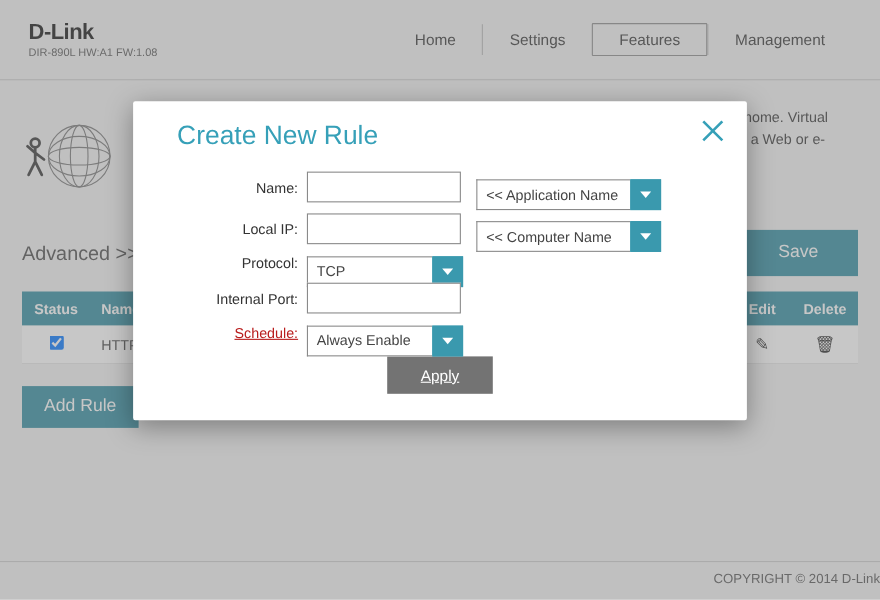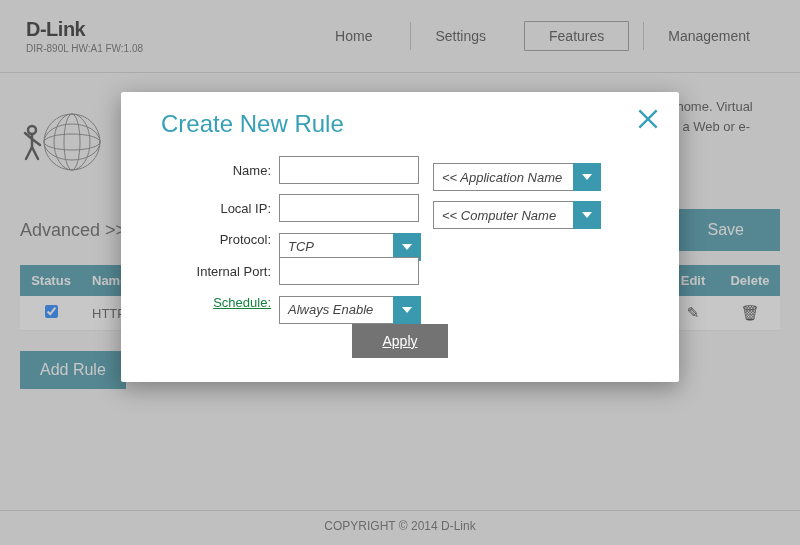--- a/index.html
+++ b/index.html
@@ -29,21 +29,21 @@
   }
   .model-line {
     font-size: 10px;
     color: #555;
     margin-top: 2px;
   }
   .nav {
     margin-left: auto;
     display: flex;
     align-items: center;
-    gap: 14px;
+    gap: 0;
   }
   .nav-item {
     padding: 6px 24px;
     font-size: 14px;
     color: #333;
     cursor: pointer;
     border-left: 1px solid #b8b8b8;
   }
   .nav-item:first-child { border-left: none; }
   .nav-item.active {
@@ -124,21 +124,21 @@
     border: none;
     padding: 10px 20px;
     font-size: 16px;
     cursor: pointer;
   }
 
   .footer {
     position: absolute;
     bottom: 12px;
     left: 0; right: 0;
-    text-align: center;
+    text-align: right;
     font-size: 12px;
     color: #555;
     border-top: 1px solid #ccc;
     padding-top: 8px;
     margin-top: 24px;
   }
 
   
   .overlay {
     position: absolute;
@@ -177,34 +177,33 @@
     align-items: center;
     margin-bottom: 10px;
   }
   .lbl {
     width: 128px;
     text-align: right;
     padding-right: 8px;
     font-size: 13px;
     color: #333;
   }
-  .lbl.link { color:#15803d; text-decoration: underline; cursor:pointer;}
+  .lbl.link { color:#b91c1c; text-decoration: underline; cursor:pointer;}
   .txt {
     width: 140px;
     height: 28px;
     border: 1.5px solid #8a8a8a;
     padding: 0 6px;
     font-size: 13px;
     outline: none;
     background:#fff;
   }
   .sel-wrap {
     display:flex;
     height:14px;
-    font-style:italic;
   }
   .sel-body {
     border:1.5px solid #8a8a8a;
     border-right:none;
     height:28px;
     padding: 0 8px;
     display:flex; align-items:center;
     background:#fff;
     font-size:13px;
     min-width: 140px;

